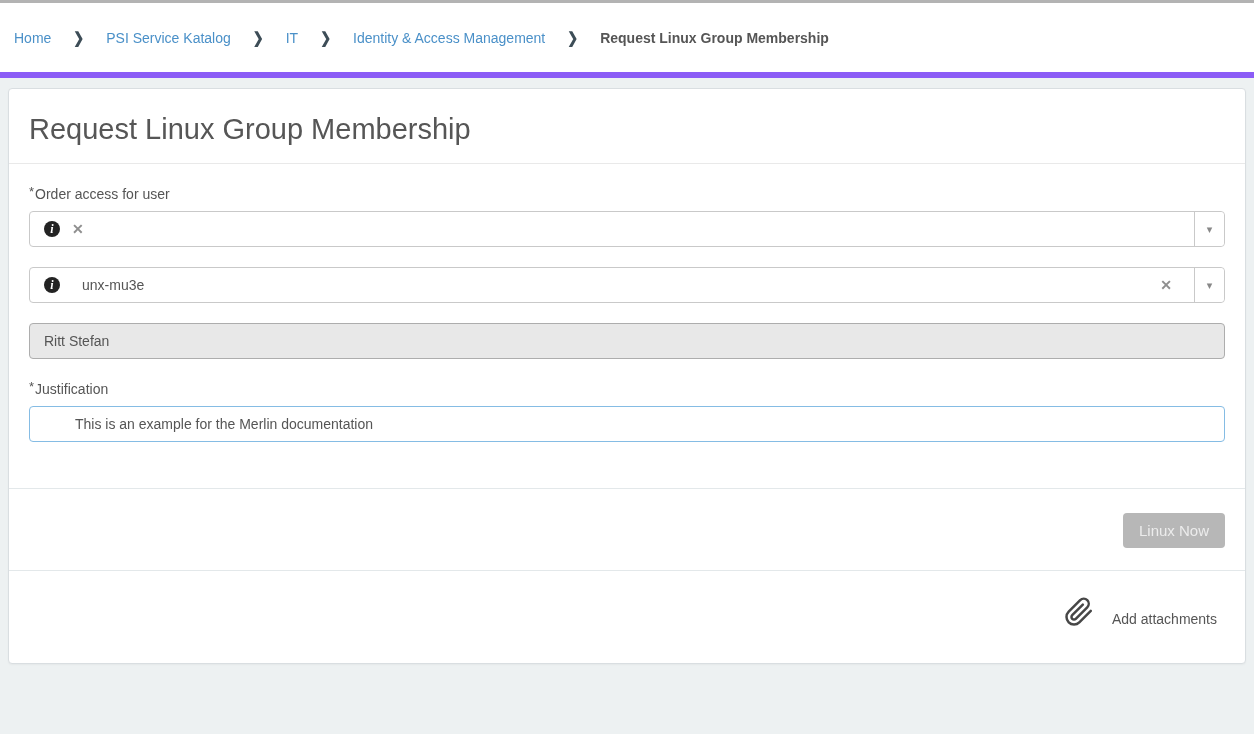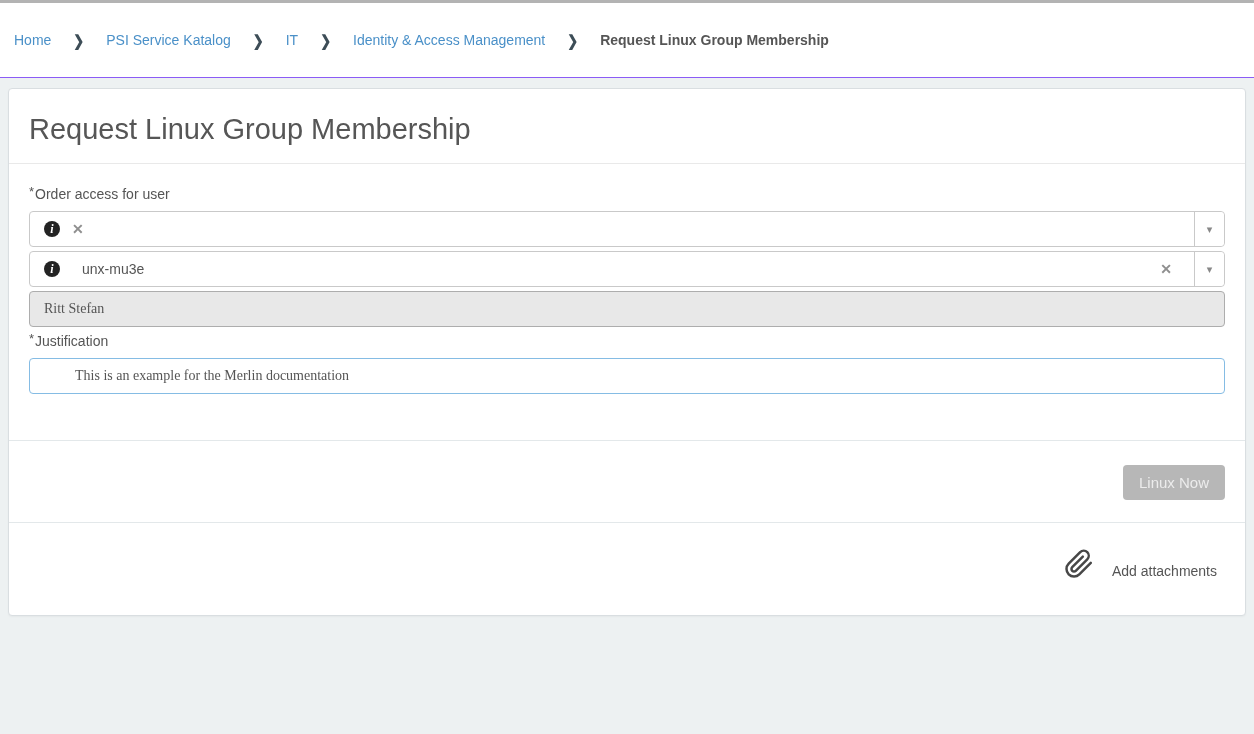--- a/index.html
+++ b/index.html
@@ -8,21 +8,21 @@
     background: #edf1f2;
     font-family: "Liberation Sans", sans-serif;
     color: #555;
   }
   
   .topbar { height: 3px; background: #b3b3b3; }
   .breadcrumb-bar {
     height: 75px; background: #fff;
     display: flex; align-items: center;
     padding: 0 14px;
-    border-bottom: 1px solid #8b5cf6;
+    border-bottom: 6px solid #8b5cf6;
   }
   .crumb { font-size: 14px; color: #4a90c8; text-decoration: none; cursor: pointer; }
   .crumb.current { color: #555; font-weight: bold; cursor: default; }
   .crumb-sep {
     font-size: 13px; font-weight: bold; color: #3d4d57;
     margin: 0 22px; transform: scaleY(1.15); display: inline-block;
   }
   
   .card {
     margin: 10px 8px 0 8px;
@@ -30,21 +30,21 @@
     border: 1px solid #d9dee1;
     border-radius: 4px;
     box-shadow: 0 1px 2px rgba(0,0,0,.04);
     overflow: hidden;
   }
   .card-header { padding: 22px 20px 16px 20px; border-bottom: 1px solid #e9e9e9; }
   .page-title { font-size: 29px; font-weight: 400; color: #565656; line-height: 36px; }
   .page-subtitle { font-size: 13px; color: #9aa0a4; margin-top: 8px; }
   
   .form-area { padding: 20px 20px 38px 20px; }
-  .field-group { margin-bottom: 4px; }
+  .field-group { margin-bottom: 20px; }
   .field-group:last-child { margin-bottom: 8px; }
   .field-label { font-size: 14px; color: #555; margin-bottom: 9px; display: block; }
   .req { color: #555; font-size: 13px; vertical-align: 3px; margin-right: 1px; }
   .combo {
     display: flex; align-items: stretch;
     height: 36px; width: 100%;
     border: 1px solid #c9c9c9; border-radius: 4px;
     background: #fff;
   }
   .combo-main {
@@ -67,21 +67,21 @@
   .dd-toggle {
     width: 30px; border-left: 1px solid #c9c9c9;
     display: flex; align-items: center; justify-content: center;
     color: #888; font-size: 11px; cursor: pointer;
     border-radius: 0 4px 4px 0; background: #fff;
   }
   .text-input {
     width: 100%; height: 36px;
     border: 1px solid #c9c9c9; border-radius: 4px;
     padding: 0 14px; font-size: 14px; color: #555;
-    font-family: Liberation Serif, serif;
+    font-family: Liberation Sans, sans-serif;
     background: #fff; outline: none;
   }
   .text-input:disabled {
     background: #e8e8e8; border-color: #adadad; color: #555;
   }
   .text-input.focus-blue { border-color: #85bce4; padding-left: 45px; }
   
   .order-section {
     border-top: 1px solid #e3e8ea;
     padding: 24px 20px 22px 20px;

